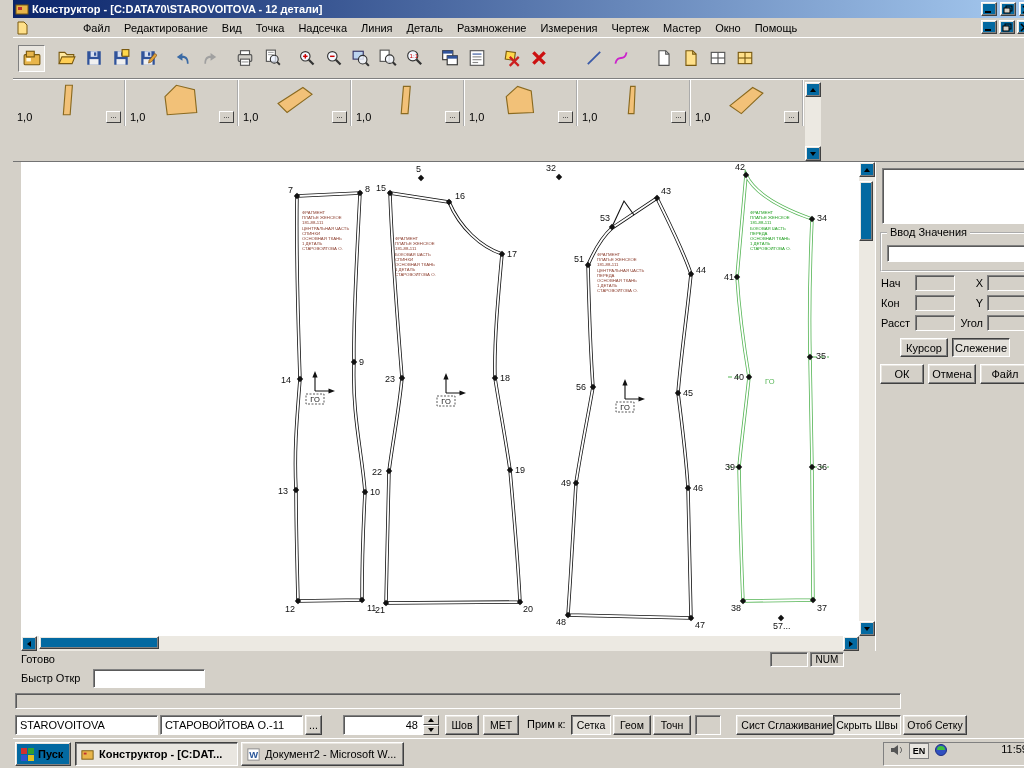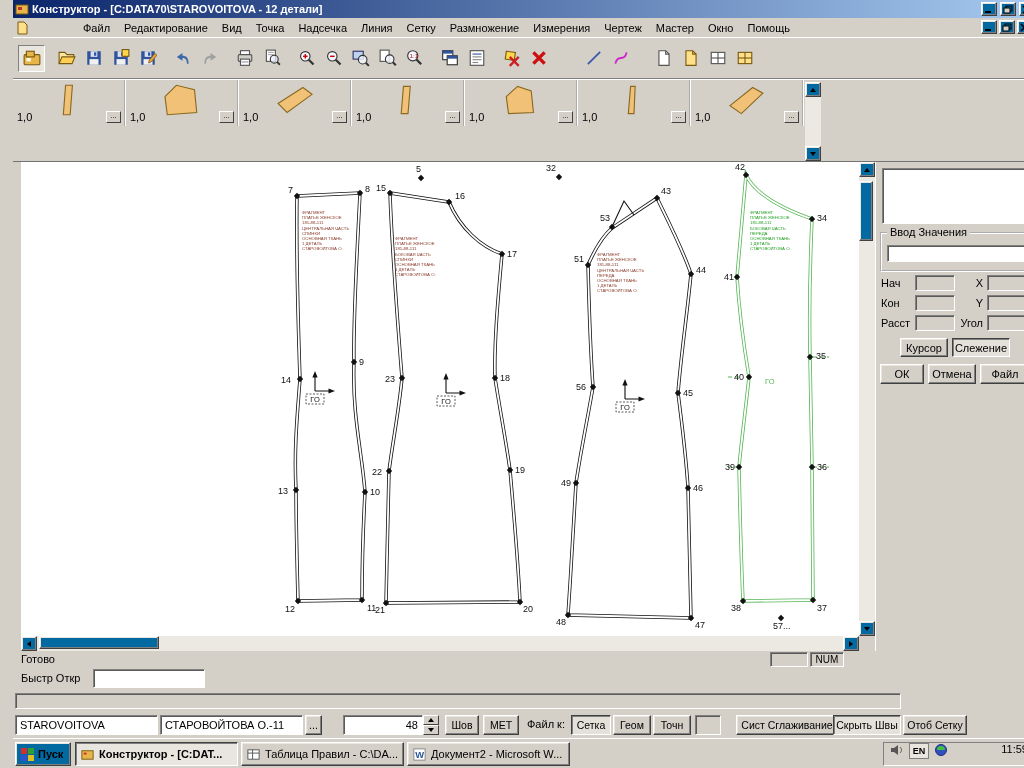--- a/index.html
+++ b/index.html
@@ -122,21 +122,21 @@
     <svg width="14" height="14" viewBox="0 0 14 14">
         <path d="M3,1 h6 l3,3 v9 h-9 Z" fill="#ffe08a" stroke="#7a5a10"></path>
       </svg>
     <div class="menu-items" style="display:flex">
         <span class="mitem">Файл</span>
         <span class="mitem">Редактирование</span>
         <span class="mitem">Вид</span>
         <span class="mitem">Точка</span>
         <span class="mitem">Надсечка</span>
         <span class="mitem">Линия</span>
-        <span class="mitem">Сетку</span>
+        <span class="mitem">Деталь</span>
         <span class="mitem">Размножение</span>
         <span class="mitem">Измерения</span>
         <span class="mitem">Чертеж</span>
         <span class="mitem">Мастер</span>
         <span class="mitem">Окно</span>
         <span class="mitem">Помощь</span>
       </div>
     <div class="mdibtns">
       <span class="winbtn raised">
           <svg viewBox="0 0 10 9" width="10" height="9">
@@ -601,21 +601,21 @@
     <span class="spin" style="left:410px">
       <span class="sbn">
           <i class="tri tup"></i>
         </span>
       <span class="sbn">
           <i class="tri tdn"></i>
         </span>
     </span>
     <button class="btn" style="left:432px;width:34px">Шов</button>
     <button class="btn" style="left:470px;width:36px">МЕТ</button>
-    <span class="blab" style="left:514px">Файл к:</span>
+    <span class="blab" style="left:514px">Прим к:</span>
     <button class="btn pressed" style="left:558px;width:40px">Сетка</button>
     <button class="btn" style="left:600px;width:38px">Геом</button>
     <button class="btn" style="left:640px;width:38px">Точн</button>
     <span class="bfield sunken2" style="left:682px;width:26px;background:#d4d0c8"></span>
     <button class="btn" style="left:723px;width:102px">Сист Сглаживание</button>
     <button class="btn pressed" style="left:820px;width:68px">Скрыть Швы</button>
     <button class="btn" style="left:890px;width:64px">Отоб Сетку</button>
   </div>
 
   <div class="taskbar">
@@ -631,28 +631,20 @@
     <div class="tasks">
         <div class="taskbtn active">
           <svg viewBox="0 0 16 16" width="15" height="15">
             <rect x="2" y="4" width="12" height="9" fill="#e8b54a" stroke="#7a5a10"></rect>
             <rect x="4" y="6" width="3" height="2" fill="#c03030"></rect>
           </svg>
           <span>Конструктор - [C:DAT...</span>
         </div>
         <div class="taskbtn">
           <svg viewBox="0 0 16 16" width="15" height="15">
-            <rect x="2" y="3" width="12" height="10" fill="#fff" stroke="#555"></rect>
-            <line x1="2" y1="6.5" x2="14" y2="6.5" stroke="#555"></line>
-            <line x1="7" y1="3" x2="7" y2="13" stroke="#555"></line>
-          </svg>
-          <span>Таблица Правил - C:\DA...</span>
-        </div>
-        <div class="taskbtn">
-          <svg viewBox="0 0 16 16" width="15" height="15">
             <rect x="2" y="2" width="12" height="12" fill="#fff" stroke="#888"></rect>
             <text x="3.5" y="12" font-size="10" fill="#2a5699" font-weight="bold">W</text>
           </svg>
           <span>Документ2 - Microsoft W...</span>
         </div>
       </div>
     <div class="tray">
       <svg width="14" height="14" viewBox="0 0 14 14">
           <polygon points="1,5 4,5 8,2 8,12 4,9 1,9" fill="#555"></polygon>
           <path d="M10,4 C12,6 12,8 10,10" fill="none" stroke="#555"></path>

